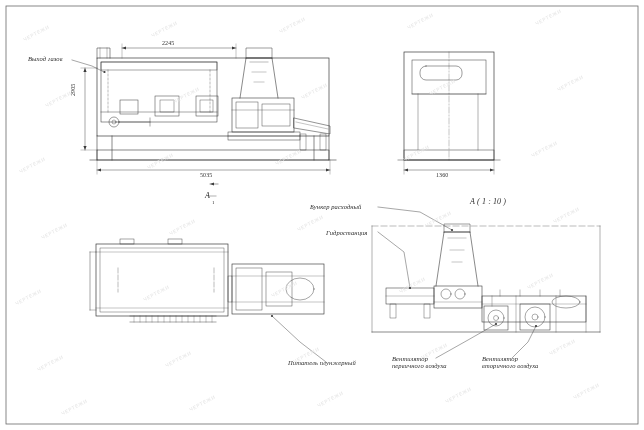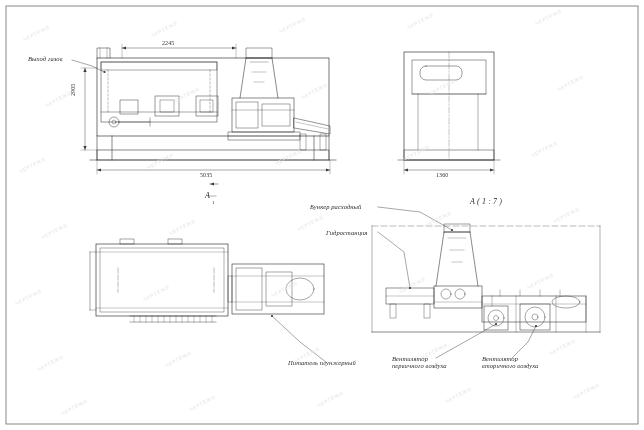--- a/index.html
+++ b/index.html
@@ -315,21 +315,21 @@
 
   <div class="label dim" style="left:70px; top:96px; transform: rotate(-90deg); transform-origin: left top;">2905</div>
 
   <div class="label dim" style="left:200px; top:172px;">5035</div>
 
   <div class="label dim" style="left:436px; top:172px;">1360</div>
 
   <div class="label it big" style="left:205px; top:191px;">А</div>
   <div class="label" style="left:212px; top:200px; font-size:5px;">1</div>
 
-  <div class="label it big" style="left:470px; top:197px;">А ( 1 : 7 )</div>
+  <div class="label it big" style="left:470px; top:197px;">А ( 1 : 10 )</div>
 
   <div class="label it" style="left:310px; top:203px;">Бункер расходный</div>
 
   <div class="label it" style="left:326px; top:229px;">Гидростанция</div>
 
   <div class="label it" style="left:288px; top:359px;">Питатель плунжерный</div>
 
   <div class="label it" style="left:392px; top:355px;">Вентилятор
 первичного воздуха</div>
 

